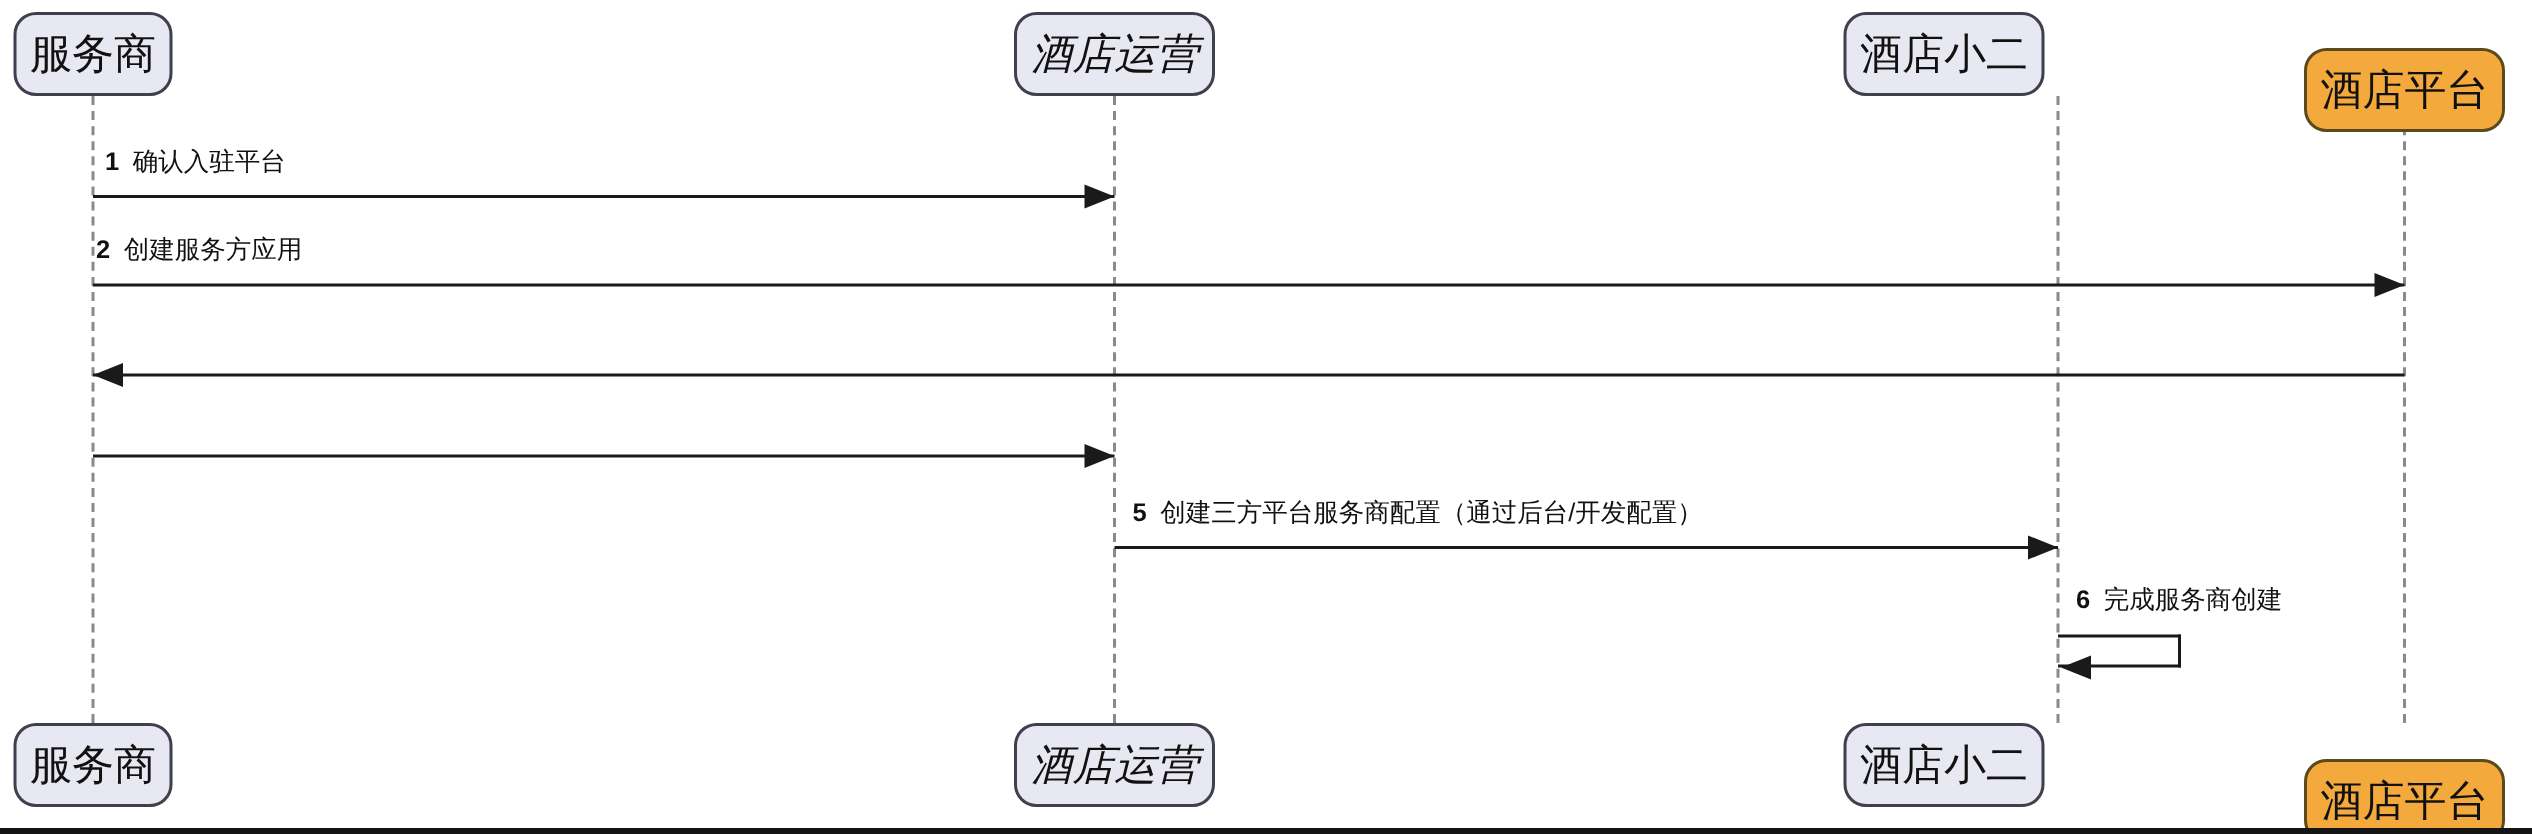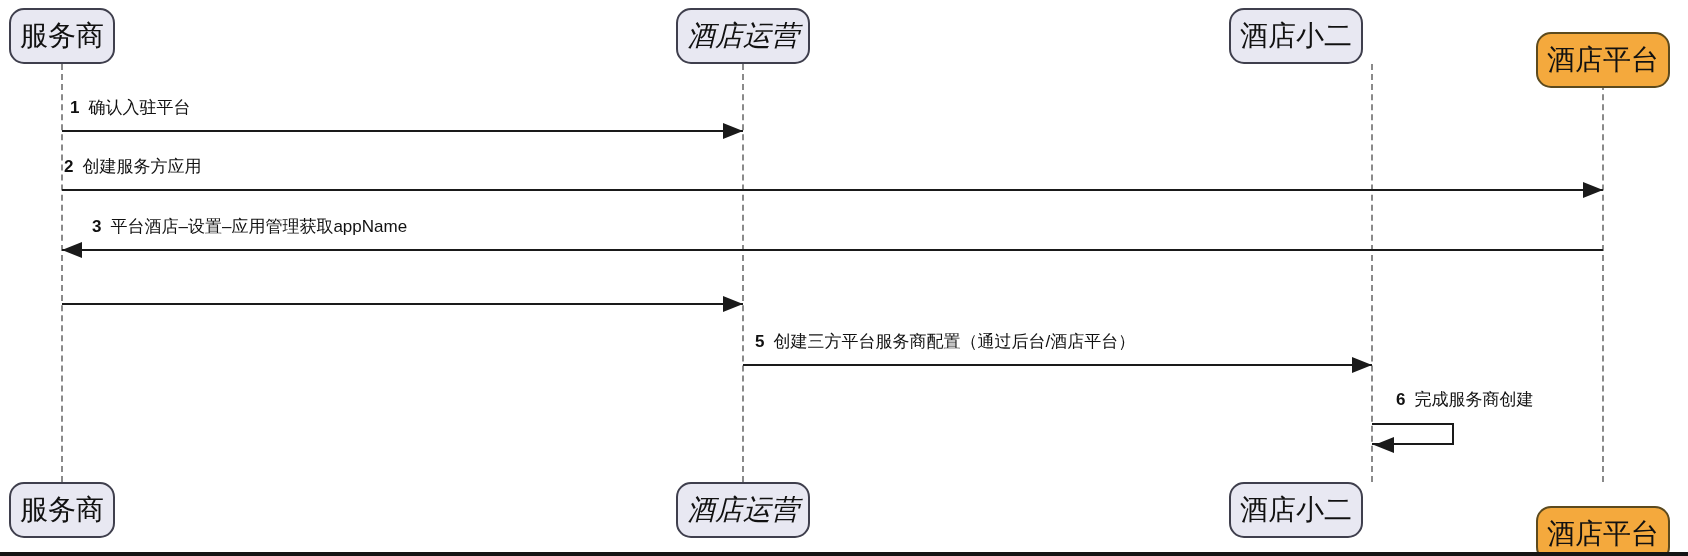--- a/index.html
+++ b/index.html
@@ -59,21 +59,21 @@
   .msg-label{
     position:absolute;font-size:17px;line-height:28px;white-space:nowrap;
     color:#111111;
   }
   .msg-label .num{font-weight:bold;margin-right:9px;}
   .m1-label{left:70px;top:94px;}
   .m2-label{left:64px;top:153px;}
   .m3-label{left:92px;top:213px;}
   .m4-label{left:58px;top:267px;}
   .m5-label{left:755px;top:328px;}
-  .m6-label{left:1384px;top:386px;margin-left:12px;}
+  .m6-label{left:1384px;top:386px;}
 </style>
 </head>
 <body>
 
 <div class="canvas">
 
   <div class="lifeline ll-1"></div>
   <div class="lifeline ll-2"></div>
   <div class="lifeline ll-3"></div>
   <div class="lifeline ll-4"></div>
@@ -93,31 +93,28 @@
   </div>
   <div class="msg-line m1-line"></div>
   <div class="head head-right m1-head"></div>
 
   <div class="msg-label m2-label">
     <span class="num">2</span><span>创建服务方应用</span>
   </div>
   <div class="msg-line m2-line"></div>
   <div class="head head-right m2-head"></div>
 
-  <div class="msg-label m3-label">
-    <span class="num">3</span><span>平台酒店–设置–应用管理获取appName</span>
-  </div>
   <div class="msg-line m3-line"></div>
   <div class="head head-left m3-head"></div>
 
   <div class="msg-line m4-line"></div>
   <div class="head head-right m4-head"></div>
 
   <div class="msg-label m5-label">
-    <span class="num">5</span><span>创建三方平台服务商配置（通过后台/酒店平台）</span>
+    <span class="num">5</span><span>创建三方平台服务商配置（通过后台/开发配置）</span>
   </div>
   <div class="msg-line m5-line"></div>
   <div class="head head-right m5-head"></div>
 
   <div class="msg-label m6-label">
     <span class="num">6</span><span>完成服务商创建</span>
   </div>
   <div class="self-loop"></div>
   <div class="head head-left m6-head"></div>
 

